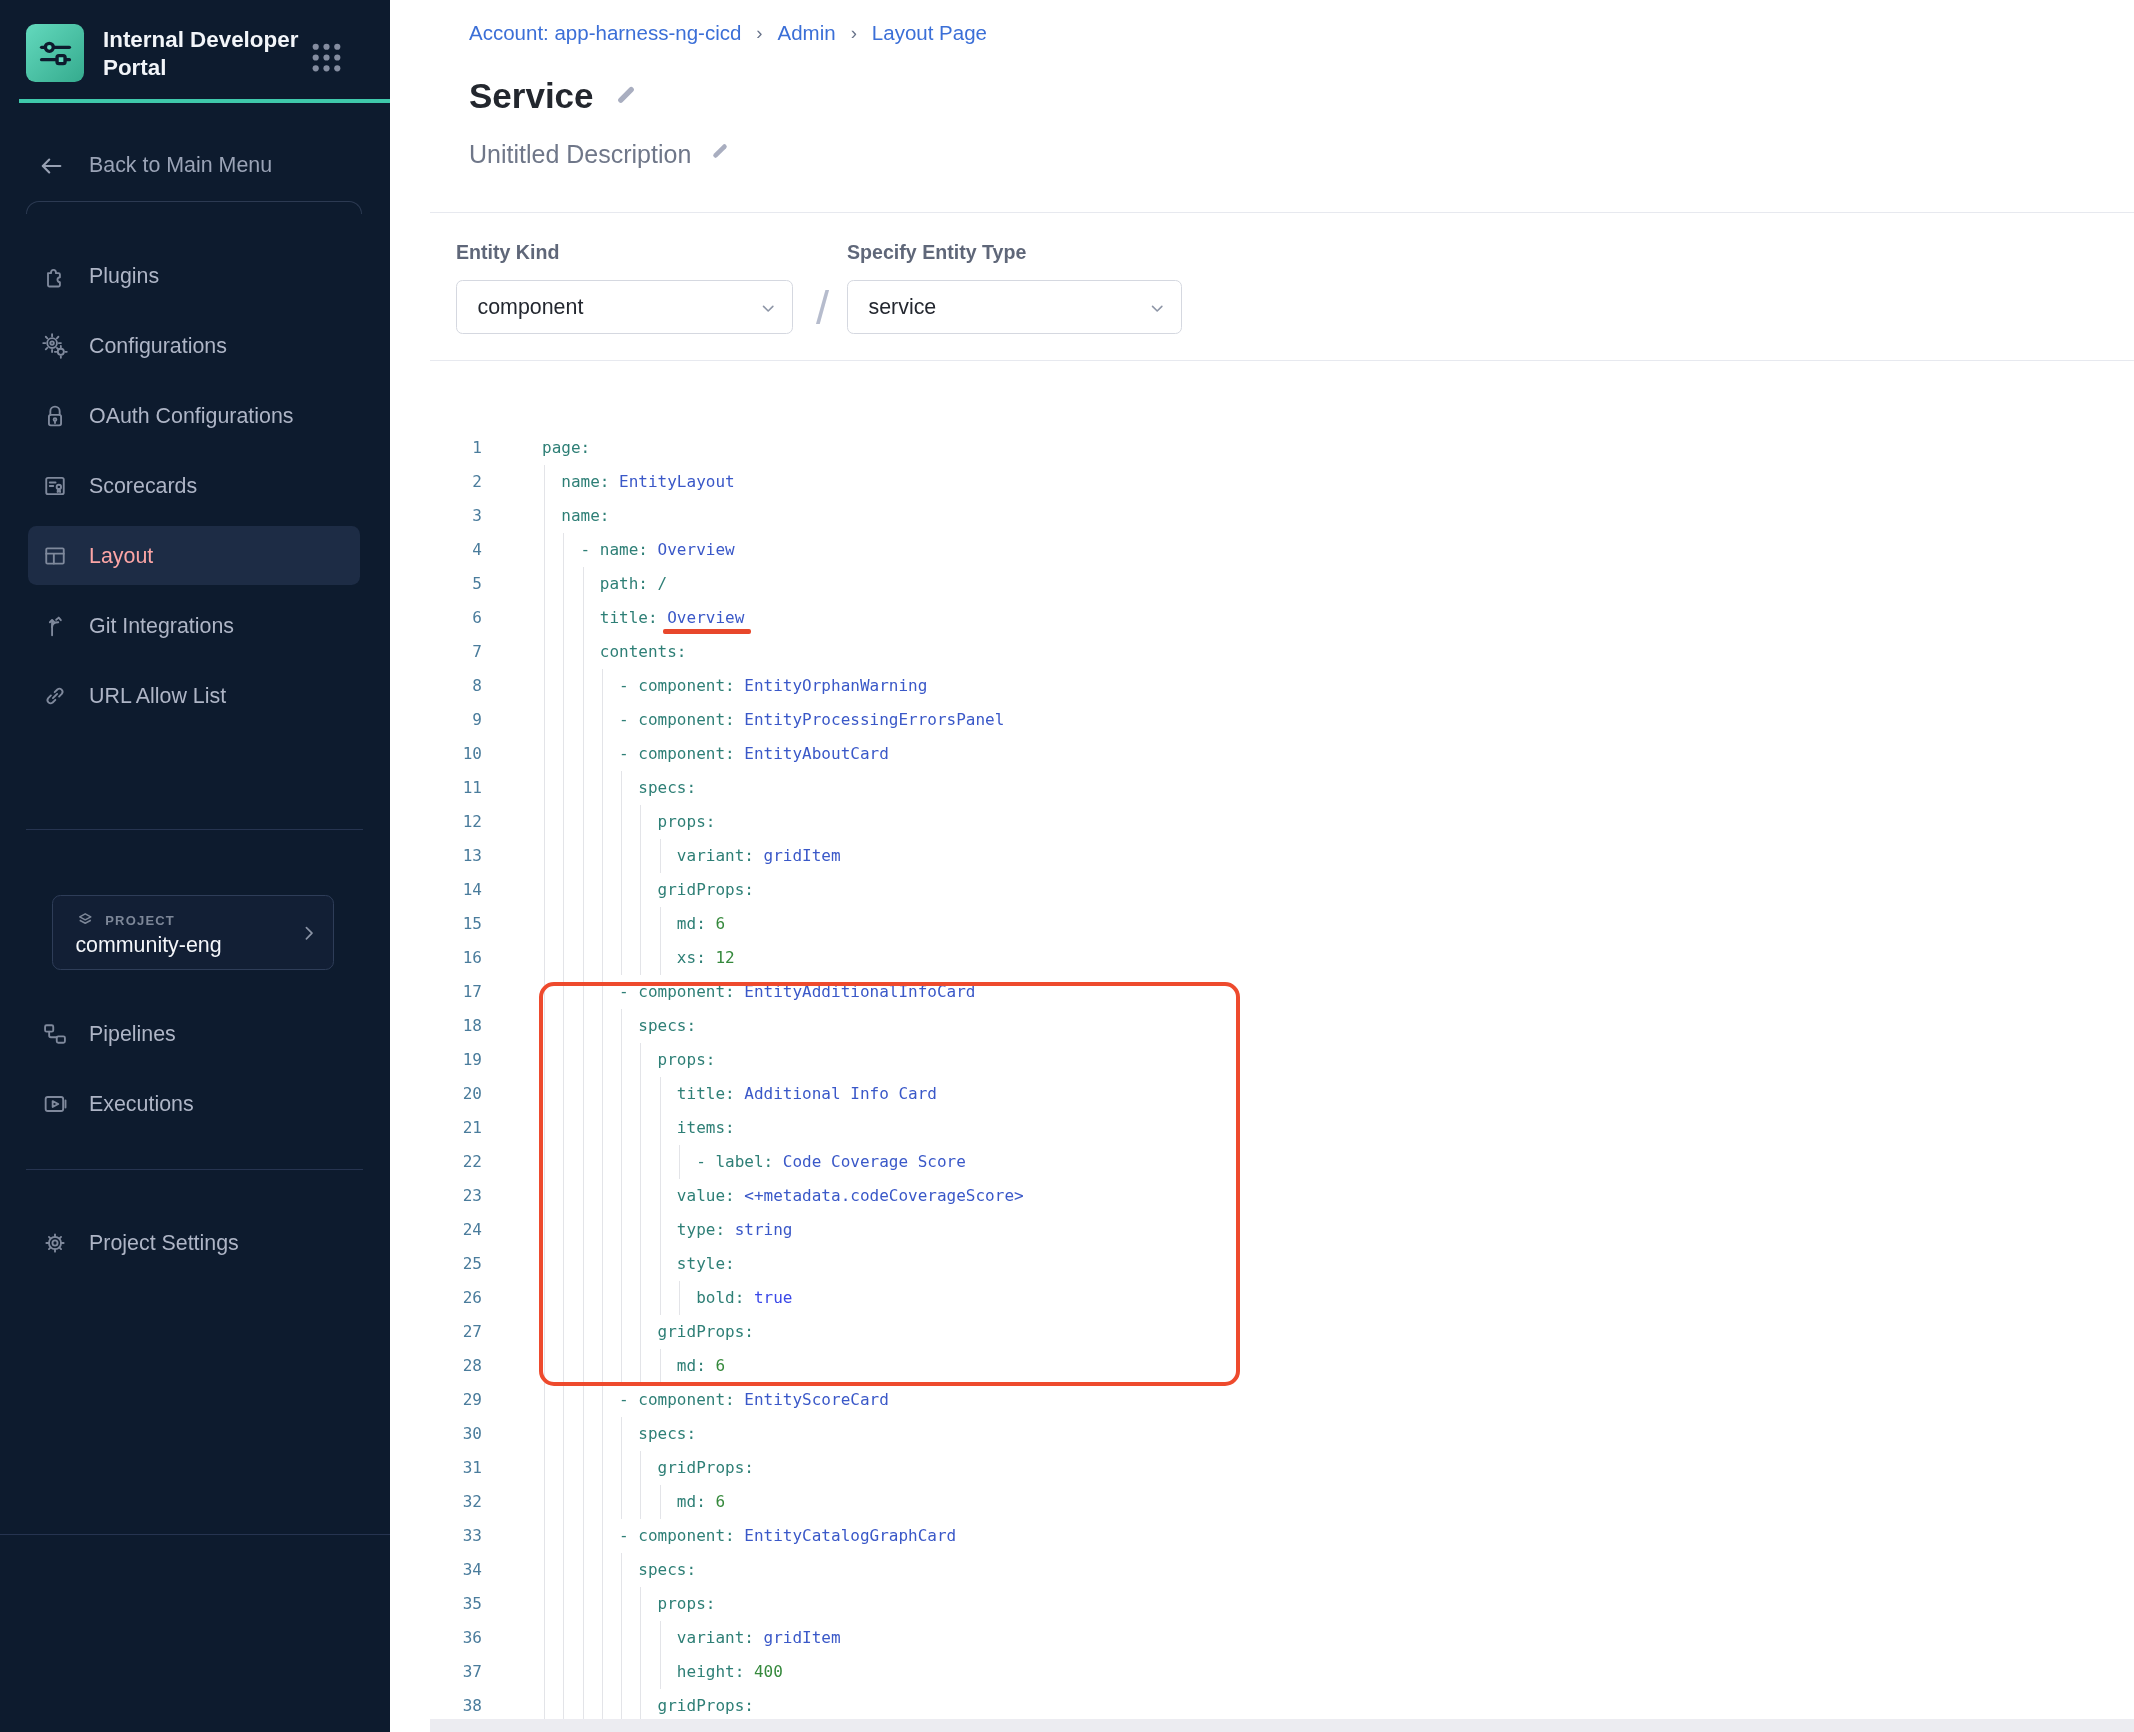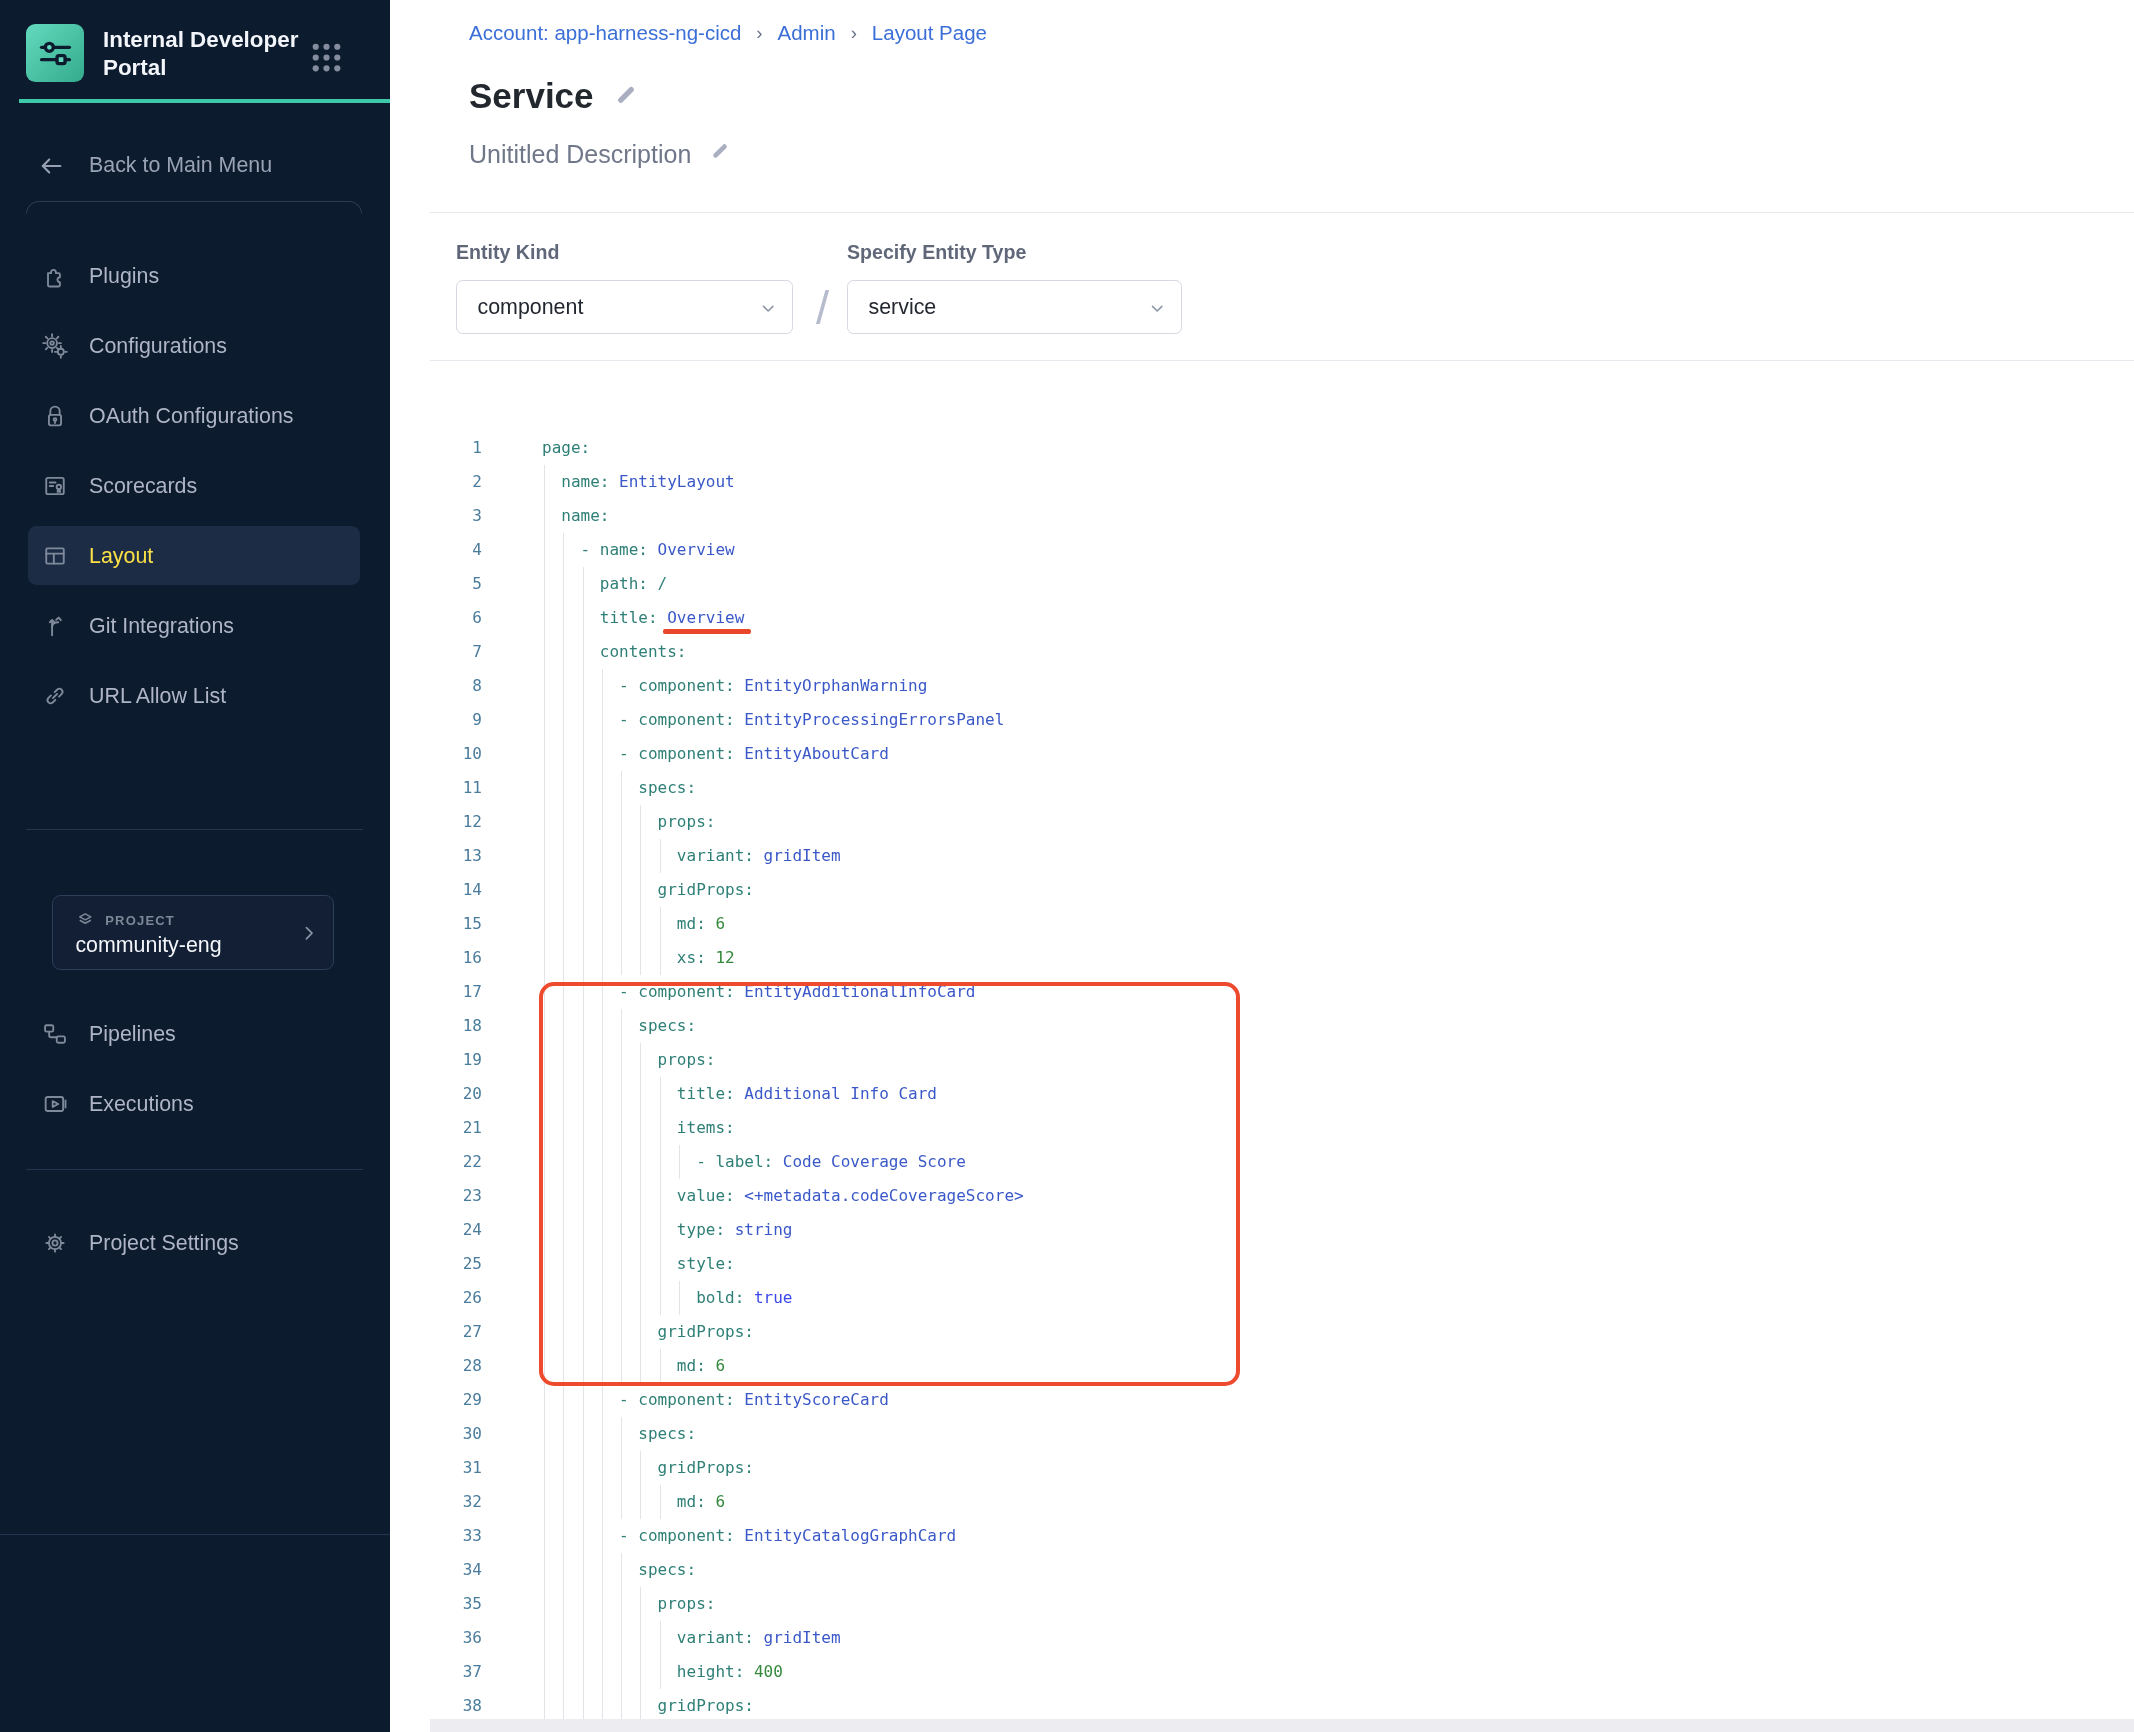--- a/index.html
+++ b/index.html
@@ -20,21 +20,21 @@
                     border:0.9px solid #2c3a52; border-bottom:none; border-radius:13px 13px 0 0; }
 
   .nav { position:absolute; left:0; right:0; }
   .nav-1 { top:241px; }
   .nav-2 { top:999px; }
   .nav-3 { top:1208px; }
   .nav-item { position:relative; height:70px; display:flex; align-items:center; cursor:pointer; }
   .nav-item .ico { position:absolute; left:41px; width:28px; height:28px; }
   .nav-item .lbl { position:absolute; left:89px; font-size:21.4px; color:#aeb5c6; white-space:nowrap; }
   .nav-item.active::before { content:""; position:absolute; left:28px; right:30px; top:4.7px; bottom:5.6px; background:#1d2c45; border-radius:8.4px; }
-  .nav-item.active .lbl { color:#fde047; }
+  .nav-item.active .lbl { color:#fca5a5; }
   .nav-item .ico, .nav-item .lbl { z-index:1; }
 
   .side-div { position:absolute; left:26px; width:337px; height:0.9px; background:#263450; }
   .div-1 { top:829px; } .div-2 { top:1169px; }
 
   .project-card { position:absolute; left:52px; top:895px; width:282px; height:75px; background:#121f35;
                   border:0.9px solid #2e3d58; border-radius:8.4px; cursor:pointer; }
   .project-card .row1 { position:absolute; left:22.4px; top:14px; display:flex; align-items:center; gap:9.3px; }
   .project-card .plabel { font-size:13px; font-weight:700; letter-spacing:1.2px; color:#7d8798; }
   .project-card .pname { position:absolute; left:22.4px; top:37px; font-size:21.4px; color:#f4f6fa; }

